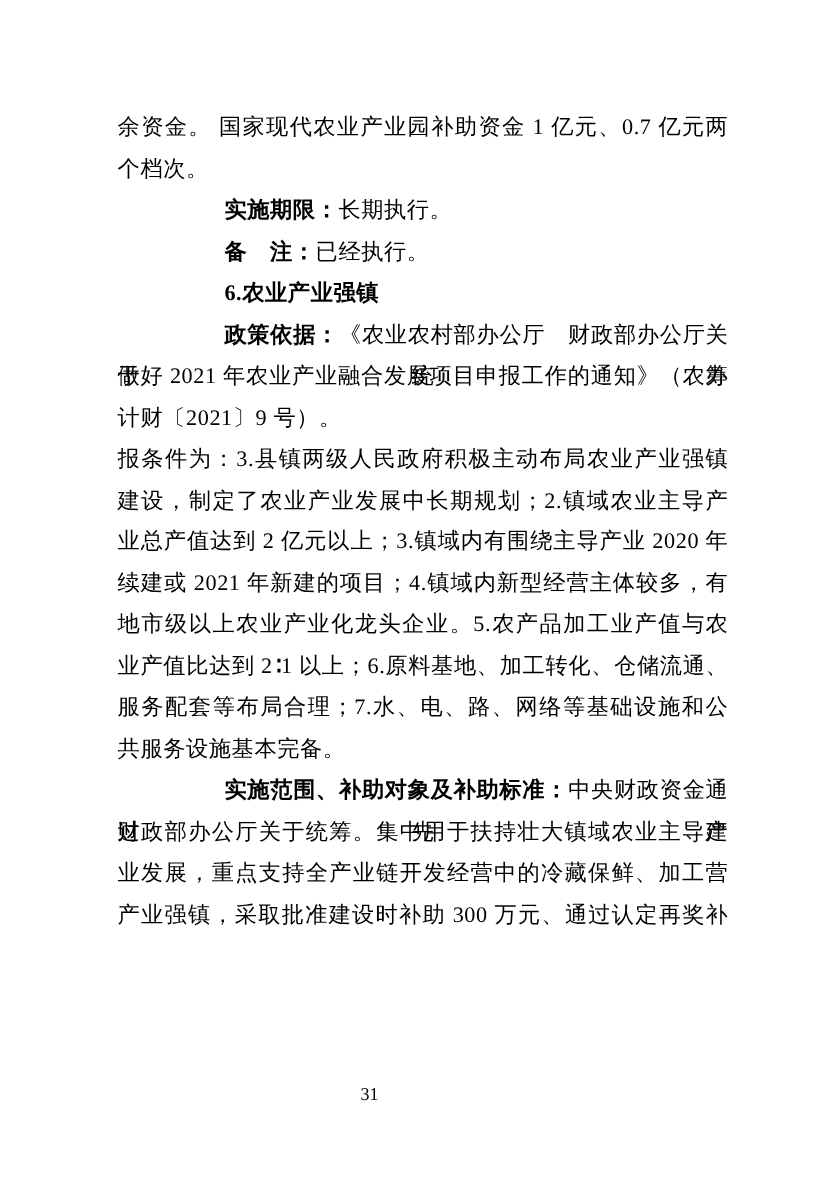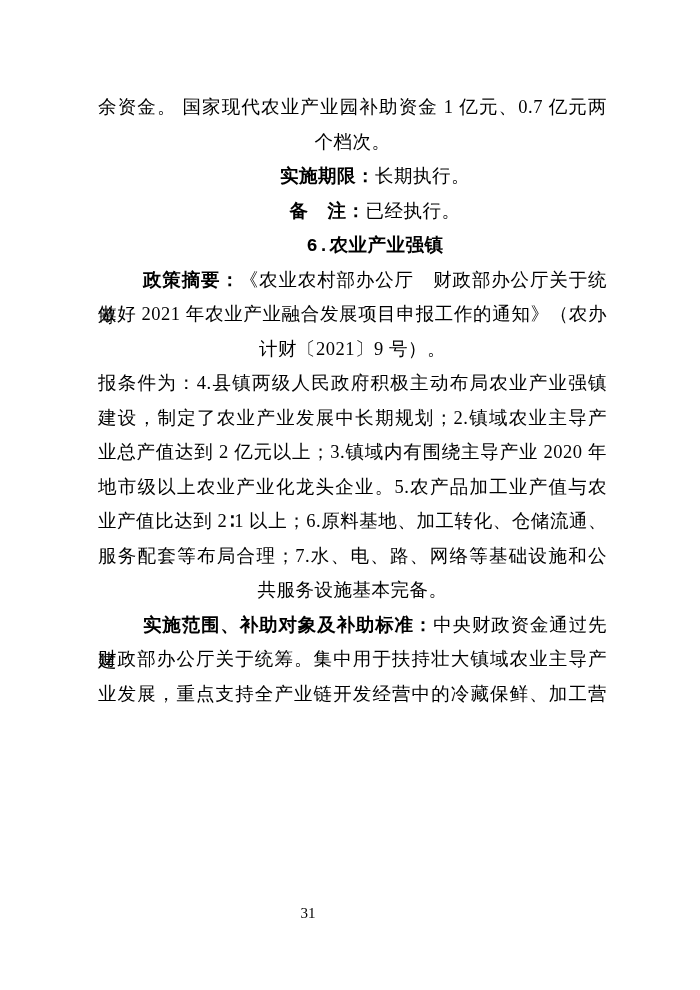--- a/index.html
+++ b/index.html
@@ -23,34 +23,35 @@
   .content {
     position: absolute;
     top: 90px;
     left: 98px;
     width: 509px;
   }
   .line {
     font-size: 18.5px;
     line-height: 34.5px;
     height: 34.5px;
-    text-align: center;
+    text-align: left;
     letter-spacing: 0.5px;
     white-space: pre-wrap;
   }
   .full {
     text-align: justify;
     text-align-last: justify;
   }
   .indent {
     text-indent: 45px;
   }
   .b {
     font-weight: 700;
-    font-family: Liberation Mono, monospace;
+    font-family: Liberation Serif, serif;
+    margin-left: 44px;
   }
   .footer {
     position: absolute;
     top: 903px;
     left: 0;
     width: 616px;
     text-align: center;
     font-size: 15px;
     line-height: 20px;
     color: #000000;
@@ -66,46 +67,48 @@
 
     <div class="line"><span>个档次。</span></div>
 
     <div class="line indent"><span class="b">实施期限：</span><span>长期执行。</span></div>
 
 
     <div class="line indent"><span class="b">备　注：</span><span>已经执行。</span></div>
 
     <div class="line indent"><span class="b">6.农业产业强镇</span></div>
 
-    <div class="line full indent"><span class="b">政策摘要：</span><span>《农业农村部办公厅　财政部办公厅关于统筹</span></div>
+    <div class="line full indent"><span class="b">政策依据：</span><span>《农业农村部办公厅　财政部办公厅关于统筹</span></div>
 
     <div class="line full"><span>做好 2021 年农业产业融合发展项目申报工作的通知》（农办</span></div>
 
     <div class="line"><span>计财〔2021〕9 号）。</span></div>
 
 
-    <div class="line full"><span>报条件为：4.县镇两级人民政府积极主动布局农业产业强镇</span></div>
+    <div class="line full"><span>报条件为：3.县镇两级人民政府积极主动布局农业产业强镇</span></div>
 
     <div class="line full"><span>建设，制定了农业产业发展中长期规划；2.镇域农业主导产</span></div>
 
     <div class="line full"><span>业总产值达到 2 亿元以上；3.镇域内有围绕主导产业 2020 年</span></div>
 
+    <div class="line full"><span>续建或 2021 年新建的项目；4.镇域内新型经营主体较多，有</span></div>
 
     <div class="line full"><span>地市级以上农业产业化龙头企业。5.农产品加工业产值与农</span></div>
 
     <div class="line full"><span>业产值比达到 2∶1 以上；6.原料基地、加工转化、仓储流通、</span></div>
 
     <div class="line full"><span>服务配套等布局合理；7.水、电、路、网络等基础设施和公</span></div>
 
     <div class="line"><span>共服务设施基本完备。</span></div>
 
     <div class="line full indent"><span class="b">实施范围、补助对象及补助标准：</span><span>中央财政资金通过先建</span></div>
 
     <div class="line full"><span>财政部办公厅关于统筹。集中用于扶持壮大镇域农业主导产</span></div>
 
     <div class="line full"><span>业发展，重点支持全产业链开发经营中的冷藏保鲜、加工营</span></div>
 
 
+    <div class="line full"><span>产业强镇，采取批准建设时补助 300 万元、通过认定再奖补</span></div>
 
   </div>
 
   <div class="footer"><span>31</span></div>
 </div>
 
 </body></html>

